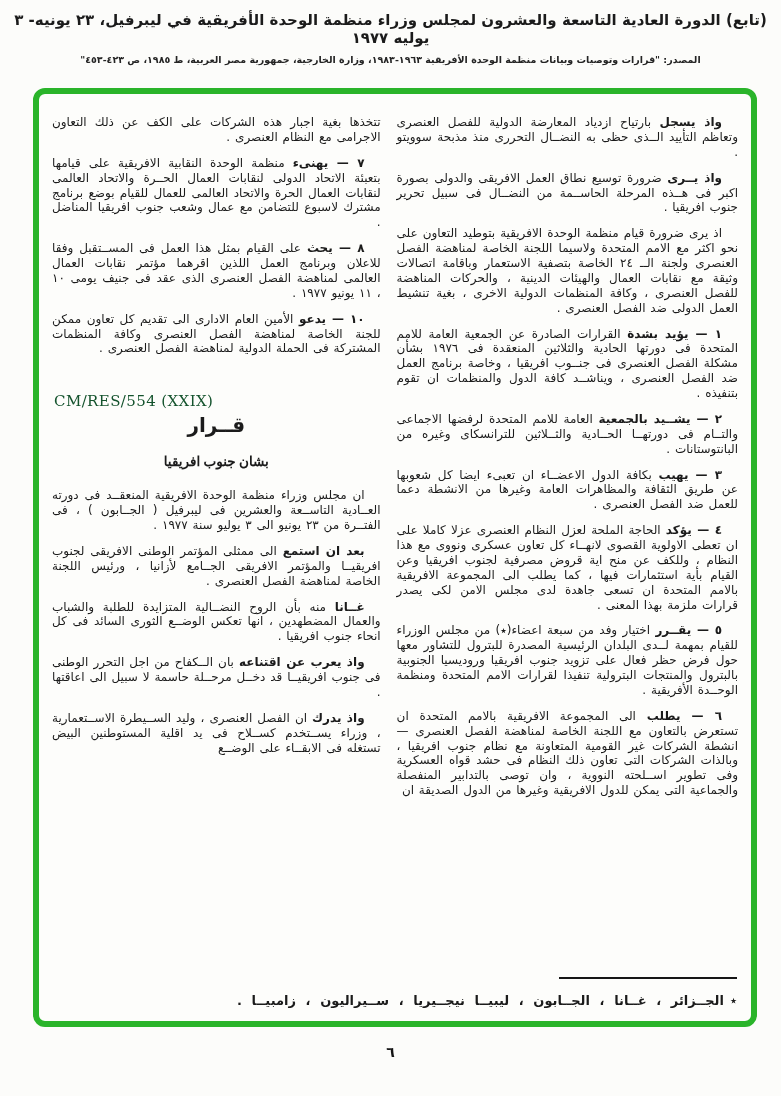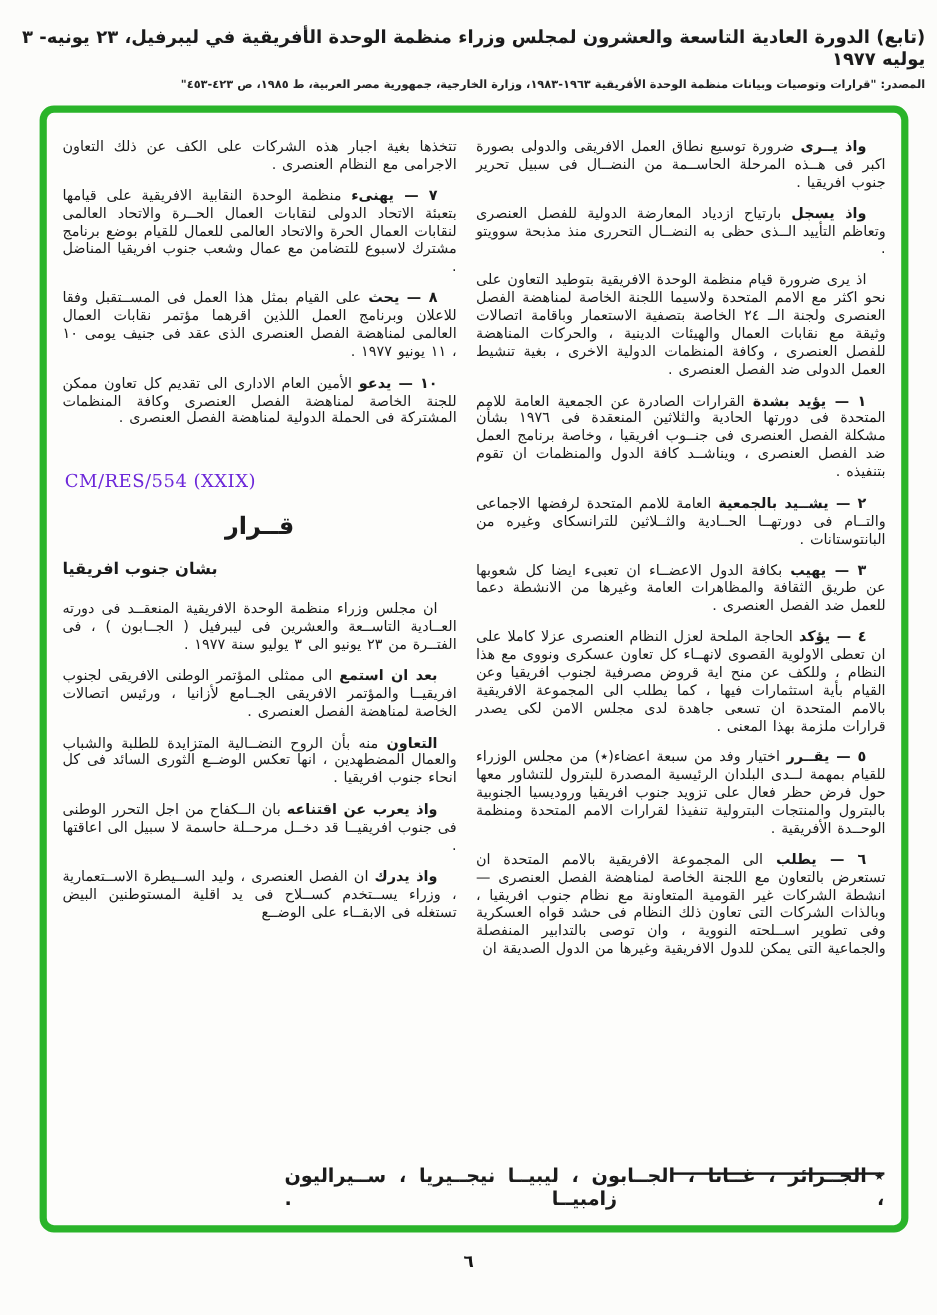--- a/index.html
+++ b/index.html
@@ -6,21 +6,21 @@
   body {
     width:781px; height:1096px;
     background:#fcfcfa;
     font-family:"DejaVu Sans", sans-serif;
     color:#1b1b1b;
     position:relative;
     overflow:hidden;
   }
 
   
-  .header { position:absolute; top:22px; left:10px; right:10px; direction:rtl; }
+  .header { position:absolute; top:11px; left:10px; right:10px; text-align:center; direction:rtl; }
   .header-line1 { font-size:15px; font-weight:bold; letter-spacing:0.2px; }
   .header-line2 { font-size:9.5px; font-weight:bold; margin-top:7px; color:#242424; }
 
   
   .frame {
     position:absolute; left:33px; top:88px;
     width:724px; height:939px;
     border:6px solid #2ab42a;
     border-radius:12px;
     box-sizing:border-box;
@@ -45,35 +45,35 @@
     word-spacing:1px;
   }
   .para.indent { text-indent:16px; }
   .para strong { font-weight:bold; }
   .col-left .para.lower { margin-bottom:11px; }
 
   .code {
     direction:ltr; text-align:left;
     font-family:"DejaVu Serif", serif;
     font-size:15px; letter-spacing:0.4px;
-    margin:36px 0 16px 2px;
-    color:#6d28d9;
+    margin:36px 0 3px 2px;
+    color:#14532d;
   }
   .res-title    { text-align:center; font-weight:bold; font-size:20px;   margin:0 0 16px 0; }
-  .res-subtitle { text-align:left; font-weight:bold; font-size:13.5px; margin:0 0 18px 0; }
+  .res-subtitle { text-align:center; font-weight:bold; font-size:13.5px; margin:0 0 18px 0;font-family:Liberation Serif, serif; }
 
   
   .footnote-divider {
     position:absolute; right:14px; bottom:42px;
     width:178px; border-top:2px solid #161616;
   }
   .footnote {
     position:absolute; right:14px; bottom:13px;
     width:500px; direction:rtl;
-    font-size:16px; font-weight:bold;
+    font-size:13px; font-weight:bold;
     text-align:justify; text-align-last:justify;
     word-spacing:4px;
   }
   .footnote .marker { margin-left:6px; }
 
   .pagenum {
     position:absolute; top:1044px; left:0; right:0;
     text-align:center; font-size:14px; font-weight:bold; color:#141414;
   }
 </style>
@@ -82,44 +82,44 @@
 
 <div class="header">
   <div class="header-line1">(تابع) الدورة العادية التاسعة والعشرون لمجلس وزراء منظمة الوحدة الأفريقية في ليبرفيل، ٢٣ يونيه- ٣ يوليه ١٩٧٧</div>
   <div class="header-line2">المصدر: "قرارات وتوصيات وبيانات منظمة الوحدة الأفريقية ١٩٦٣-١٩٨٣، وزارة الخارجية، جمهورية مصر العربية، ط ١٩٨٥، ص ٤٢٣-٤٥٣"</div>
 </div>
 
 <div class="frame">
   <div class="cols">
 
     <div class="col col-right">
+      <p class="para indent"><strong>واذ يسجل</strong><span> بارتياح ازدياد المعارضة الدولية للفصل العنصرى وتعاظم التأييد الــذى حظى به النضــال التحررى منذ مذبحة سوويتو .</span></p>
       <p class="para indent"><strong>واذ يــرى</strong><span> ضرورة توسيع نطاق العمل الافريقى والدولى بصورة اكبر فى هــذه المرحلة الحاســمة من النضــال فى سبيل تحرير جنوب افريقيا .</span></p>
-      <p class="para indent"><strong>واذ يسجل</strong><span> بارتياح ازدياد المعارضة الدولية للفصل العنصرى وتعاظم التأييد الــذى حظى به النضــال التحررى منذ مذبحة سوويتو .</span></p>
       <p class="para indent"><strong></strong><span>اذ يرى ضرورة قيام منظمة الوحدة الافريقية بتوطيد التعاون على نحو اكثر مع الامم المتحدة ولاسيما اللجنة الخاصة لمناهضة الفصل العنصرى ولجنة الــ ٢٤ الخاصة بتصفية الاستعمار وباقامة اتصالات وثيقة مع نقابات العمال والهيئات الدينية ، والحركات المناهضة للفصل العنصرى ، وكافة المنظمات الدولية الاخرى ، بغية تنشيط العمل الدولى ضد الفصل العنصرى .</span></p>
       <p class="para indent"><strong>١ — يؤيد بشدة</strong><span> القرارات الصادرة عن الجمعية العامة للامم المتحدة فى دورتها الحادية والثلاثين المنعقدة فى ١٩٧٦ بشأن مشكلة الفصل العنصرى فى جنــوب افريقيا ، وخاصة برنامج العمل ضد الفصل العنصرى ، ويناشــد كافة الدول والمنظمات ان تقوم بتنفيذه .</span></p>
       <p class="para indent"><strong>٢ — يشــيد بالجمعية</strong><span> العامة للامم المتحدة لرفضها الاجماعى والتــام فى دورتهــا الحــادية والثــلاثين للترانسكاى وغيره من البانتوستانات .</span></p>
       <p class="para indent"><strong>٣ — يهيب</strong><span> بكافة الدول الاعضــاء ان تعبىء ايضا كل شعوبها عن طريق الثقافة والمظاهرات العامة وغيرها من الانشطة دعما للعمل ضد الفصل العنصرى .</span></p>
       <p class="para indent"><strong>٤ — يؤكد</strong><span> الحاجة الملحة لعزل النظام العنصرى عزلا كاملا على ان تعطى الاولوية القصوى لانهــاء كل تعاون عسكرى ونووى مع هذا النظام ، وللكف عن منح اية قروض مصرفية لجنوب افريقيا وعن القيام بأية استثمارات فيها ، كما يطلب الى المجموعة الافريقية بالامم المتحدة ان تسعى جاهدة لدى مجلس الامن لكى يصدر قرارات ملزمة بهذا المعنى .</span></p>
       <p class="para indent"><strong>٥ — يقــرر</strong><span> اختيار وفد من سبعة اعضاء(٭) من مجلس الوزراء للقيام بمهمة لــدى البلدان الرئيسية المصدرة للبترول للتشاور معها حول فرض حظر فعال على تزويد جنوب افريقيا وروديسيا الجنوبية بالبترول والمنتجات البترولية تنفيذا لقرارات الامم المتحدة ومنظمة الوحــدة الأفريقية .</span></p>
       <p class="para indent"><strong>٦ — يطلب</strong><span> الى المجموعة الافريقية بالامم المتحدة ان تستعرض بالتعاون مع اللجنة الخاصة لمناهضة الفصل العنصرى — انشطة الشركات غير القومية المتعاونة مع نظام جنوب افريقيا ، وبالذات الشركات التى تعاون ذلك النظام فى حشد قواه العسكرية وفى تطوير اســلحته النووية ، وان توصى بالتدابير المنفصلة والجماعية التى يمكن للدول الافريقية وغيرها من الدول الصديقة ان</span></p>
     </div>
 
     <div class="col col-left">
       <p class="para"><strong></strong><span>تتخذها بغية اجبار هذه الشركات على الكف عن ذلك التعاون الاجرامى مع النظام العنصرى .</span></p>
       <p class="para indent"><strong>٧ — يهنىء</strong><span> منظمة الوحدة النقابية الافريقية على قيامها بتعبئة الاتحاد الدولى لنقابات العمال الحــرة والاتحاد العالمى لنقابات العمال الحرة والاتحاد العالمى للعمال للقيام بوضع برنامج مشترك لاسبوع للتضامن مع عمال وشعب جنوب افريقيا المناضل .</span></p>
       <p class="para indent"><strong>٨ — يحث</strong><span> على القيام بمثل هذا العمل فى المســتقبل وفقا للاعلان وبرنامج العمل اللذين اقرهما مؤتمر نقابات العمال العالمى لمناهضة الفصل العنصرى الذى عقد فى جنيف يومى ١٠ ، ١١ يونيو ١٩٧٧ .</span></p>
       <p class="para indent"><strong>١٠ — يدعو</strong><span> الأمين العام الادارى الى تقديم كل تعاون ممكن للجنة الخاصة لمناهضة الفصل العنصرى وكافة المنظمات المشتركة فى الحملة الدولية لمناهضة الفصل العنصرى .</span></p>
 
       <div class="code">CM/RES/554 (XXIX)</div>
       <div class="res-title">قــرار</div>
       <div class="res-subtitle">بشان جنوب افريقيا</div>
 
       <p class="para indent lower"><strong></strong><span>ان مجلس وزراء منظمة الوحدة الافريقية المنعقــد فى دورته العــادية التاســعة والعشرين فى ليبرفيل ( الجــابون ) ، فى الفتــرة من ٢٣ يونيو الى ٣ يوليو سنة ١٩٧٧ .</span></p>
-      <p class="para indent lower"><strong>بعد ان استمع</strong><span> الى ممثلى المؤتمر الوطنى الافريقى لجنوب افريقيــا والمؤتمر الافريقى الجــامع لأزانيا ، ورئيس اتصالات الخاصة لمناهضة الفصل العنصرى .</span></p>
-      <p class="para indent lower"><strong>التعاون</strong><span> منه بأن الروح النضــالية المتزايدة للطلبة والشباب والعمال المضطهدين ، انها تعكس الوضــع الثورى السائد فى كل انحاء جنوب افريقيا .</span></p>
+      <p class="para indent lower"><strong>بعد ان استمع</strong><span> الى ممثلى المؤتمر الوطنى الافريقى لجنوب افريقيــا والمؤتمر الافريقى الجــامع لأزانيا ، ورئيس اللجنة الخاصة لمناهضة الفصل العنصرى .</span></p>
+      <p class="para indent lower"><strong>غــانا</strong><span> منه بأن الروح النضــالية المتزايدة للطلبة والشباب والعمال المضطهدين ، انها تعكس الوضــع الثورى السائد فى كل انحاء جنوب افريقيا .</span></p>
       <p class="para indent lower"><strong>واذ يعرب عن اقتناعه</strong><span> بان الــكفاح من اجل التحرر الوطنى فى جنوب افريقيــا قد دخــل مرحــلة حاسمة لا سبيل الى اعاقتها .</span></p>
       <p class="para indent lower"><strong>واذ يدرك</strong><span> ان الفصل العنصرى ، وليد الســيطرة الاســتعمارية ، وزراء يســتخدم كســلاح فى يد اقلية المستوطنين البيض تستغله فى الابقــاء على الوضــع</span></p>
     </div>
   </div>
 
   <div class="footnote-divider"></div>
   <div class="footnote">
     <span class="marker">٭</span><span>الجــزائر ، غــانا ، الجــابون ، ليبيــا نيجــيريا ، ســيراليون ، زامبيــا .</span>
   </div>
 </div>

